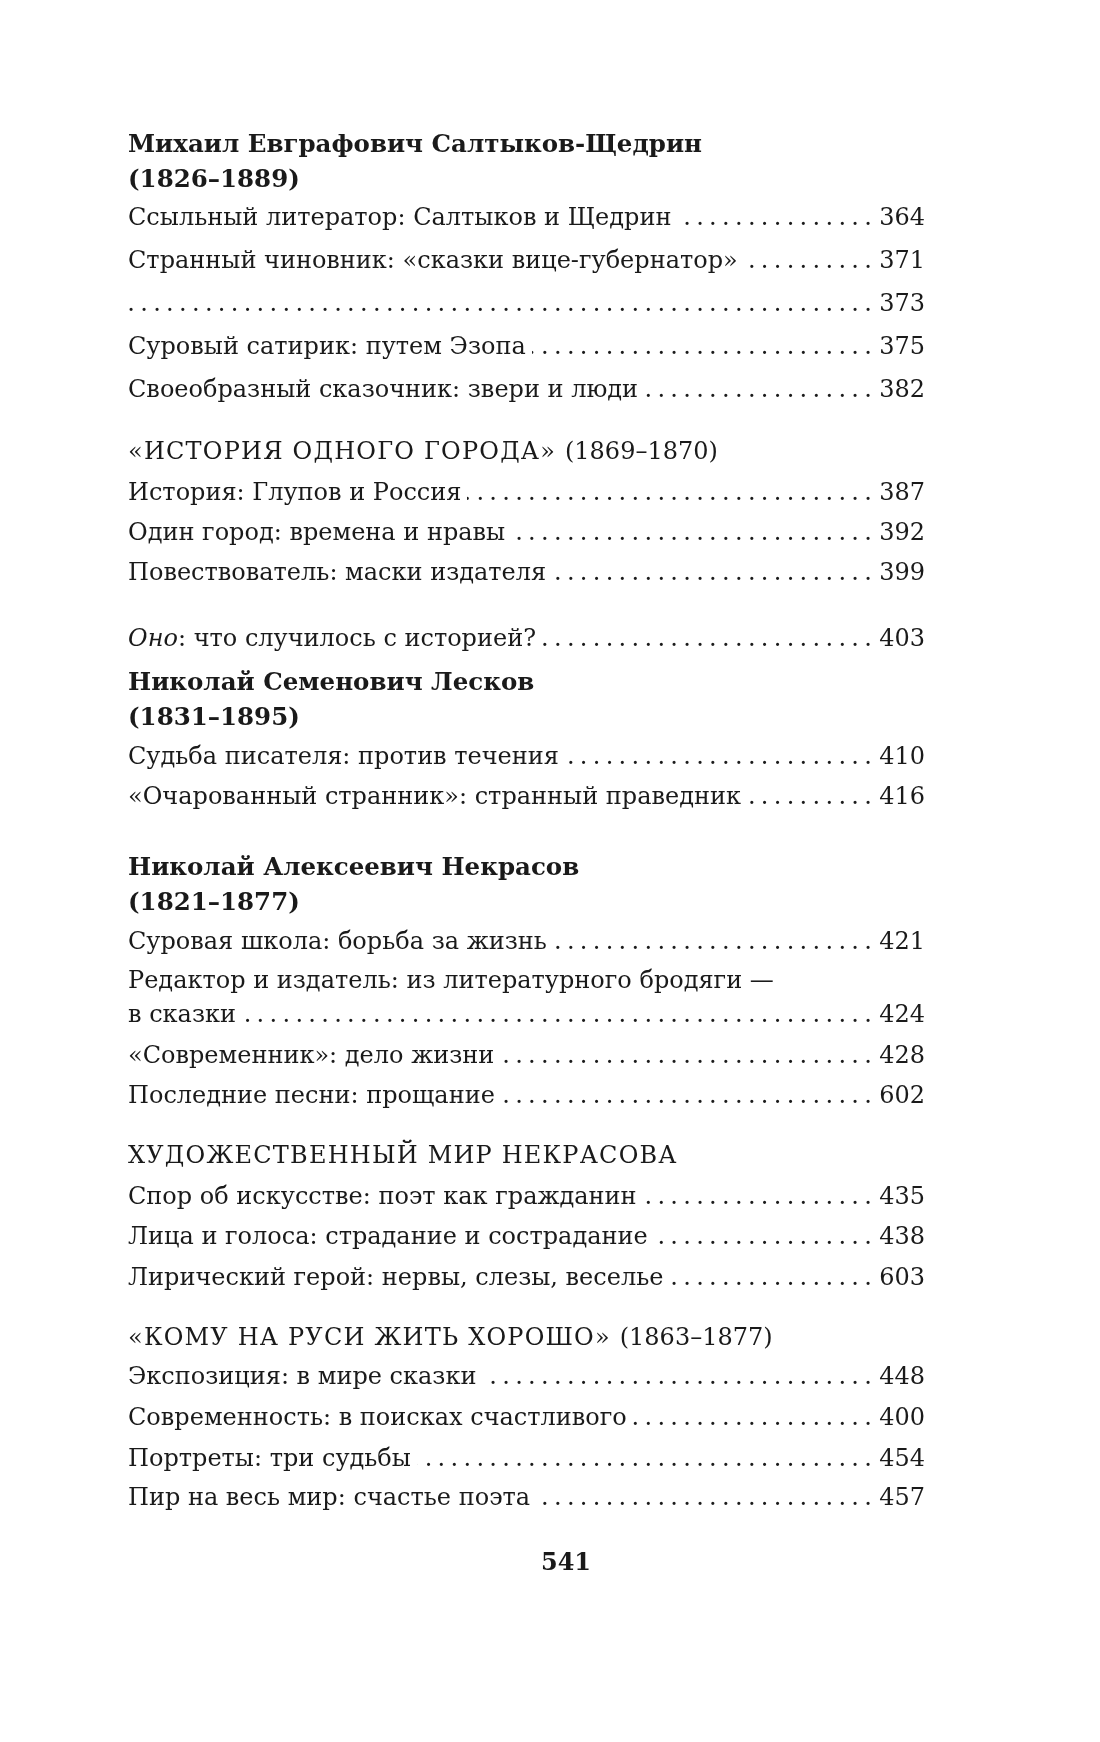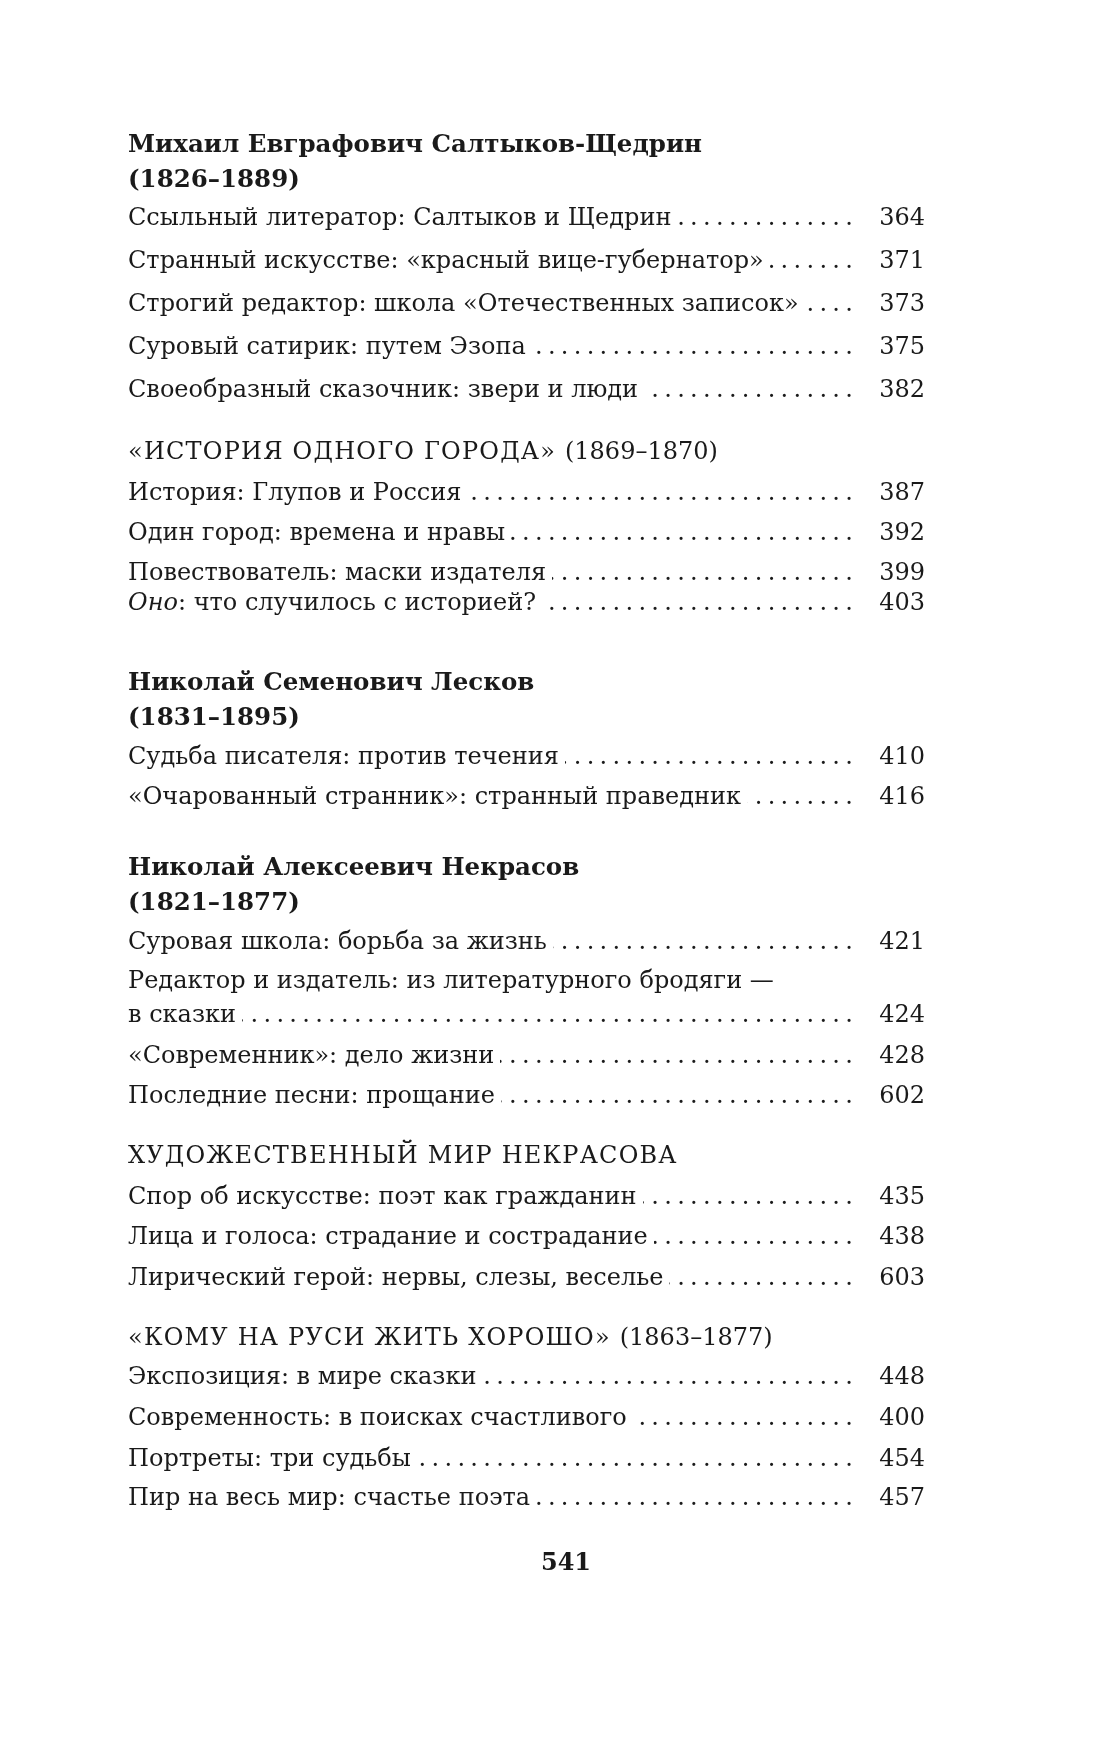--- a/index.html
+++ b/index.html
@@ -9,44 +9,43 @@
   .line { position: absolute; left: 128px; width: 797px; height: 36px;
           font-size: 24px; line-height: 36px; white-space: nowrap; }
   .author { font-weight: bold; font-size: 24.5px; }
   .section { font-size: 24px; letter-spacing: 1.2px; }
   .section .years { letter-spacing: 0; }
   .entry { display: flex; align-items: flex-end; }
   .entry .title { flex: 0 0 auto; padding-right: 6px; }
   .entry .title i { font-style: italic; }
   .entry .leader { flex: 1 1 auto; overflow: hidden; letter-spacing: 5.3px;
                    text-align: right; direction: rtl; color: #1a1a1a; }
-  .entry .pg { flex: 0 0 auto; padding-left: 2px; margin-left: 19px; }
+  .entry .pg { flex: 0 0 auto; padding-left: 2px; }
   .folio { position: absolute; top: 1544px; left: 0; width: 1100px; text-align: center;
            font-weight: bold; font-size: 24px; line-height: 36px; margin-left: 16px; }
 </style>
 </head>
 <body>
 
 <div class="page">
 
   <div class="line author" style="top:126px">Михаил Евграфович Салтыков-Щедрин</div>
   <div class="line author" style="top:161px">(1826–1889)</div>
 
   <div class="line entry" style="top:199px">
     <span class="title">Ссыльный литератор: Салтыков и Щедрин</span>
     <span class="leader">......................................................................</span>
     <span class="pg">364</span>
   </div>
   <div class="line entry" style="top:242px">
-    <span class="title">Странный искусстве: «красный вице-губернатор»</span>
+    <span class="title">Странный чиновник: «сказки вице-губернатор»</span>
     <span class="leader">......................................................................</span>
     <span class="pg">371</span>
   </div>
   <div class="line entry" style="top:285px">
-    <span class="title">Строгий редактор: школа «Отечественных записок»</span>
     <span class="leader">......................................................................</span>
     <span class="pg">373</span>
   </div>
   <div class="line entry" style="top:328px">
     <span class="title">Суровый сатирик: путем Эзопа</span>
     <span class="leader">......................................................................</span>
     <span class="pg">375</span>
   </div>
   <div class="line entry" style="top:371px">
     <span class="title">Своеобразный сказочник: звери и люди</span>
@@ -66,21 +65,21 @@
   <div class="line entry" style="top:514px">
     <span class="title">Один город: времена и нравы</span>
     <span class="leader">......................................................................</span>
     <span class="pg">392</span>
   </div>
   <div class="line entry" style="top:554px">
     <span class="title">Повествователь: маски издателя</span>
     <span class="leader">......................................................................</span>
     <span class="pg">399</span>
   </div>
-  <div class="line entry" style="top:584px">
+  <div class="line entry" style="top:620px">
     <span class="title"><i>Оно</i><span>: что случилось с историей?</span></span>
     <span class="leader">......................................................................</span>
     <span class="pg">403</span>
   </div>
 
   <div class="line author" style="top:664px">Николай Семенович Лесков</div>
   <div class="line author" style="top:699px">(1831–1895)</div>
   <div class="line entry" style="top:738px">
     <span class="title">Судьба писателя: против течения</span>
     <span class="leader">......................................................................</span>

